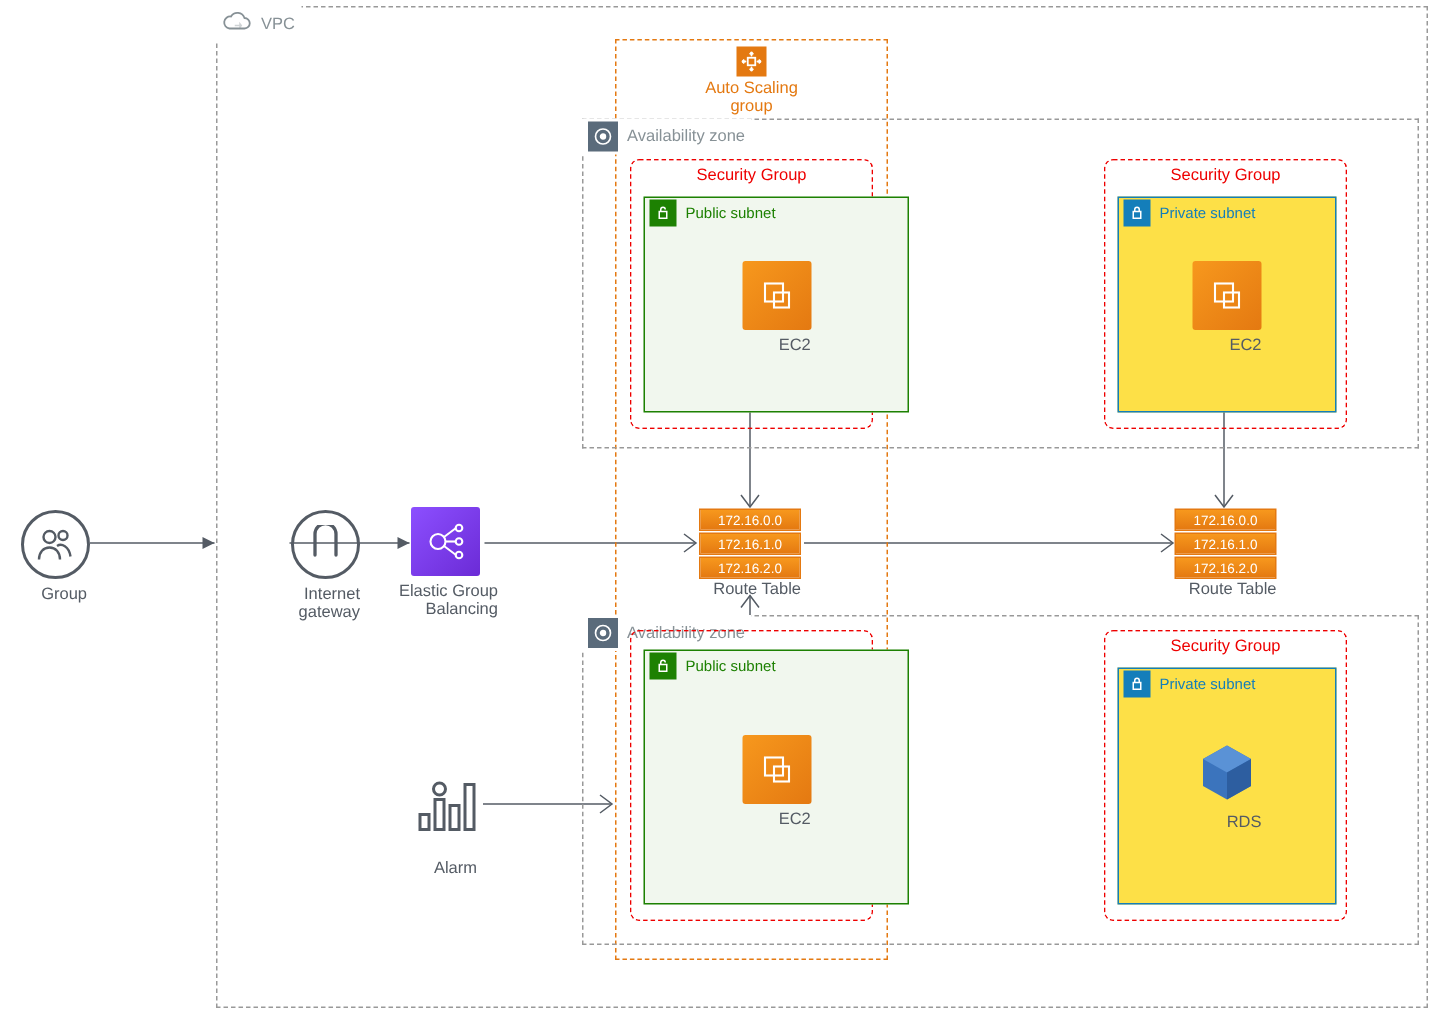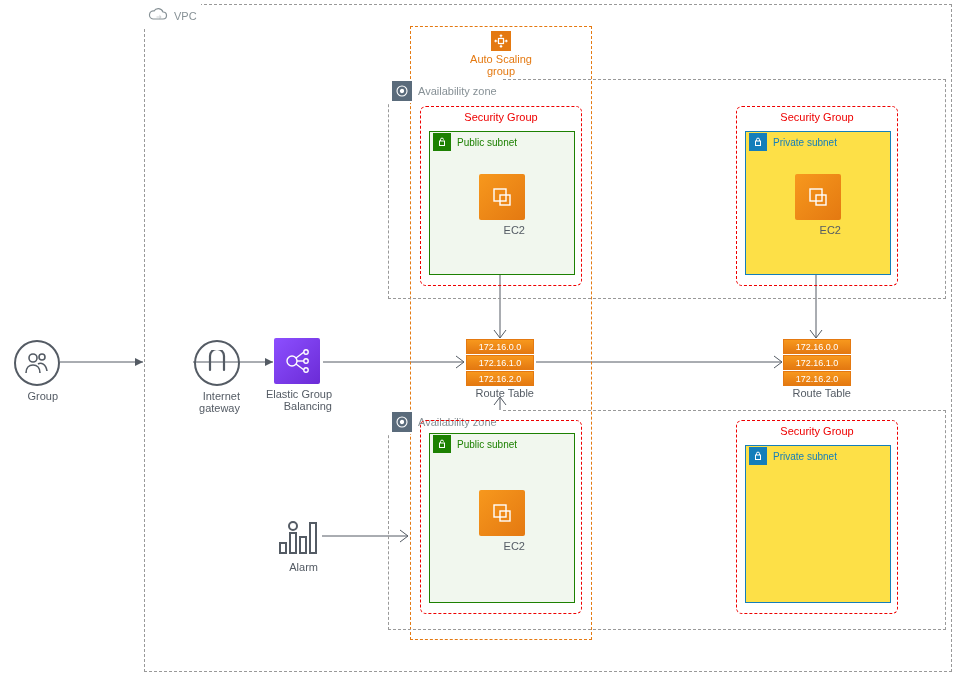--- a/index.html
+++ b/index.html
@@ -44,20 +44,21 @@
   }
   .sg-box {
     border: 1.5px dashed #e00;
     border-radius: 6px;
     position: absolute;
   }
   .subnet-public {
     border: 1px solid #1D8102;
     background: #f1f7ee;
     position: absolute;
+    padding-left: 31px;
   }
   .subnet-private {
     border: 1px solid #147eba;
     background: #fde047;
     position: absolute;
   }
   .subnet-tag {
     position: absolute;
     top: -1px; left: -1px;
     display: flex; gap: 6px; align-items: center;
@@ -200,21 +201,21 @@
     <svg width="42" height="36" viewBox="0 0 42 36">
         <g fill="none" stroke="#545b64" stroke-width="2">
       <rect x="4" y="24" width="6" height="10"></rect>
       <rect x="14" y="14" width="6" height="20"></rect>
       <circle cx="17" cy="7" r="4"></circle>
       <rect x="24" y="18" width="6" height="16"></rect>
       <rect x="34" y="4" width="6" height="30"></rect>
     </g>
       </svg>
   </div>
-  <div class="label" style="width:42px; margin-top:3px;">Alarm</div>
+  <div class="label" style="width:42px; margin-top:15px;">Alarm</div>
 </div>
 
 <div class="asg-box" style="left:410px; top:26px; width:180px; height:612px;">
   <div class="abs" style="left:50%; transform:translateX(-50%); top:4px; text-align:center;">
     <div class="tag-icon asg-icon" style="margin:0 auto 2px;">
       <svg width="16" height="16" viewBox="0 0 16 16">
           <g stroke="#fff" stroke-width="1.2" fill="none">
         <rect x="5.5" y="5.5" width="5" height="5"></rect>
         <path d="M8 2v2M8 12v2M2 8h2M12 8h2" stroke-linecap="round"></path>
         <path d="M8 2l-1.2 1.2M8 2l1.2 1.2M8 14l-1.2-1.2M8 14l1.2-1.2M2 8l1.2-1.2M2 8l1.2 1.2M14 8l-1.2-1.2M14 8l-1.2 1.2"></path>
@@ -343,20 +344,30 @@
       <span class="lock-badge blue">
         <svg width="10" height="10" viewBox="0 0 10 10">
             <g fill="none" stroke="#fff" stroke-width="1">
               <rect x="2.5" y="4" width="5" height="4.5"></rect>
               <path d="M3.5 4V2.6a1.5 1.5 0 0 1 3 0V4"></path>
             </g>
           </svg>
       </span>
       <span>Private subnet</span>
     </div>
+    <div class="abs" style="left:50%; top:46px; transform:translateX(-50%); text-align:center;">
+      <div style="width:46px;height:46px;display:flex;align-items:center;justify-content:center;">
+        <svg width="44" height="44" viewBox="0 0 44 44">
+          <polygon points="22,4 38,13 38,31 22,40 6,31 6,13" fill="#3b74bd"></polygon>
+          <polygon points="22,4 38,13 22,22 6,13" fill="#5a92d6"></polygon>
+          <polygon points="22,22 38,13 38,31 22,40" fill="#2d5ea0"></polygon>
+        </svg>
+      </div>
+      <div class="label" style="margin-top:4px;">RDS</div>
+    </div>
   </div>
 </div>
 
 <div class="abs" style="left:466px; top:339px;">
   <div class="route-chip">172.16.0.0</div>
   <div class="route-chip">172.16.1.0</div>
   <div class="route-chip">172.16.2.0</div>
   <div class="label" style="width:68px;">Route Table</div>
 </div>
 

